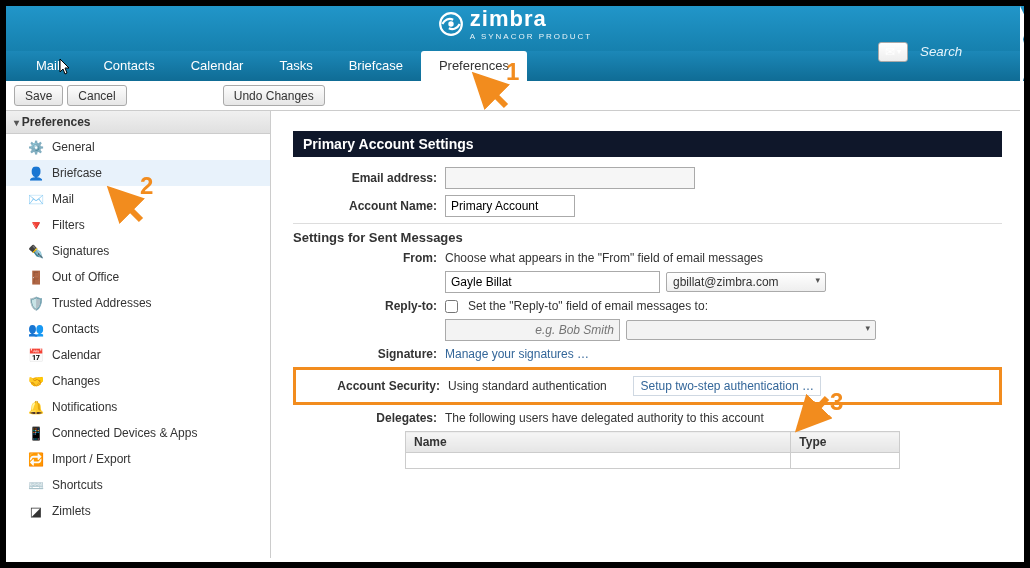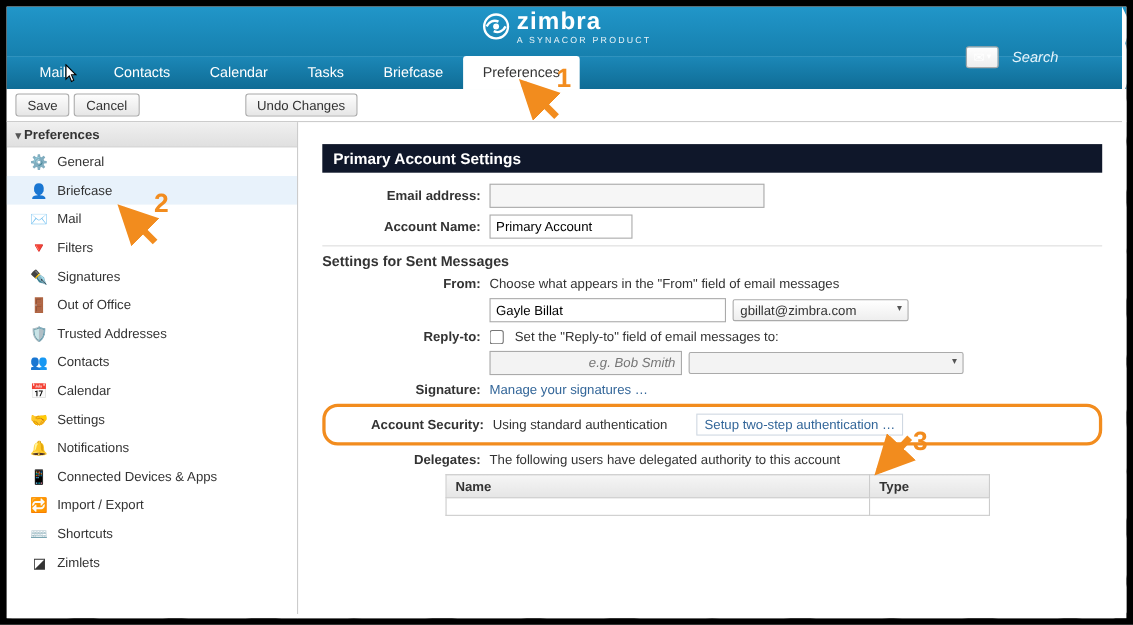--- a/index.html
+++ b/index.html
@@ -34,21 +34,21 @@
   .row { display: flex; align-items: center; margin: 6px 0; }
   .row .lbl { width: 152px; text-align: right; font-weight: bold; padding-right: 8px; font-size: 12px;}
   .row .val { flex: 1; display: flex; align-items: center; gap: 10px;}
   input[type=text].field { border: 1px solid #aaa; padding: 3px 5px; font-size: 12px;}
   input[type=text].disabled { background:#f3f3f3; color:#999; font-style:italic;}
   .hr { border-top:1px solid #ddd; margin:6px 0;}
   .subhead { font-weight: bold; font-size: 13px; margin: 6px 0 4px 0;}
   .link { color: #336699; cursor: pointer;}
   .select-like { border:1px solid #aaa; background:linear-gradient(#fff,#eee); padding:2px 18px 2px 6px; position:relative; border-radius:2px; font-size:12px; min-width:40px; display:inline-block;}
   .select-like::after { content:"▾"; position:absolute; right:5px; top:2px; font-size:9px; color:#555;}
-  .highlight { border: 3px solid #f28c1e; border-radius:14px; padding: 6px 4px; margin: 4px 0;}
+  .highlight { border: 3px solid #f28c1e; border-radius:0; padding: 6px 4px; margin: 4px 0;}
   .tbl { border:1px solid #ccc; border-collapse:collapse; width:495px; margin-left:112px;}
   .tbl th { background:linear-gradient(#f5f5f5,#e5e5e5); border:1px solid #ccc; text-align:left; padding:3px 8px; font-weight:bold; font-size:12px;}
   .tbl td { border:1px solid #ccc; height:16px;}
   
   .ann { position:absolute; color:#f28c1e; font-weight:bold; font-size:24px; font-family: Arial; pointer-events:none; z-index:50;}
   .arrow { position:absolute; pointer-events:none; z-index:49;}
   .cursor { position:absolute; width:14px; height:18px; z-index:60; pointer-events:none;}
   
   .torn-right {
     position: absolute; top: 0; right: -6px; width: 10px; height: 100%;
@@ -136,21 +136,21 @@
       <div class="sb-item">
           <span class="ic">👥</span>
           <span>Contacts</span>
         </div>
       <div class="sb-item">
           <span class="ic">📅</span>
           <span>Calendar</span>
         </div>
       <div class="sb-item">
           <span class="ic">🤝</span>
-          <span>Settings</span>
+          <span>Changes</span>
         </div>
       <div class="sb-item">
           <span class="ic">🔔</span>
           <span>Notifications</span>
         </div>
       <div class="sb-item">
           <span class="ic">📱</span>
           <span>Connected Devices &amp; Apps</span>
         </div>
       <div class="sb-item">

